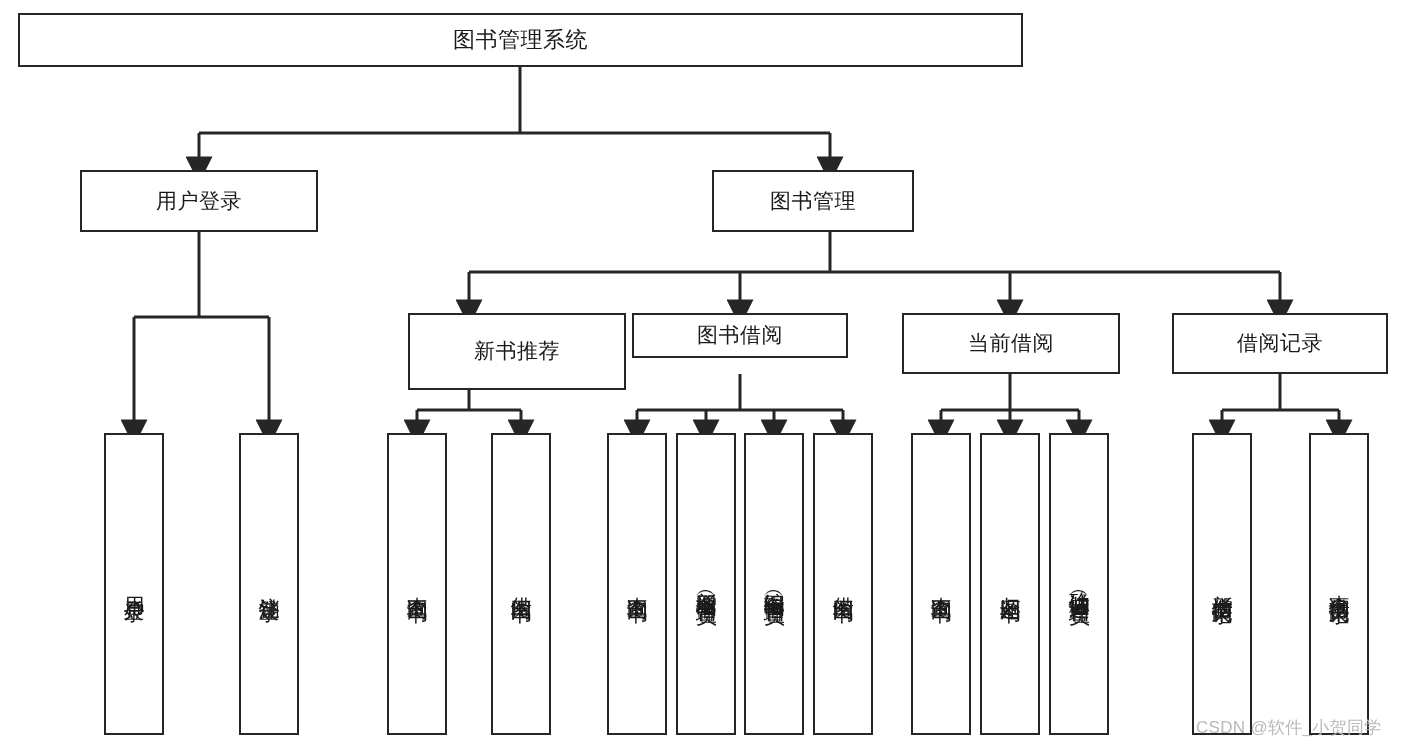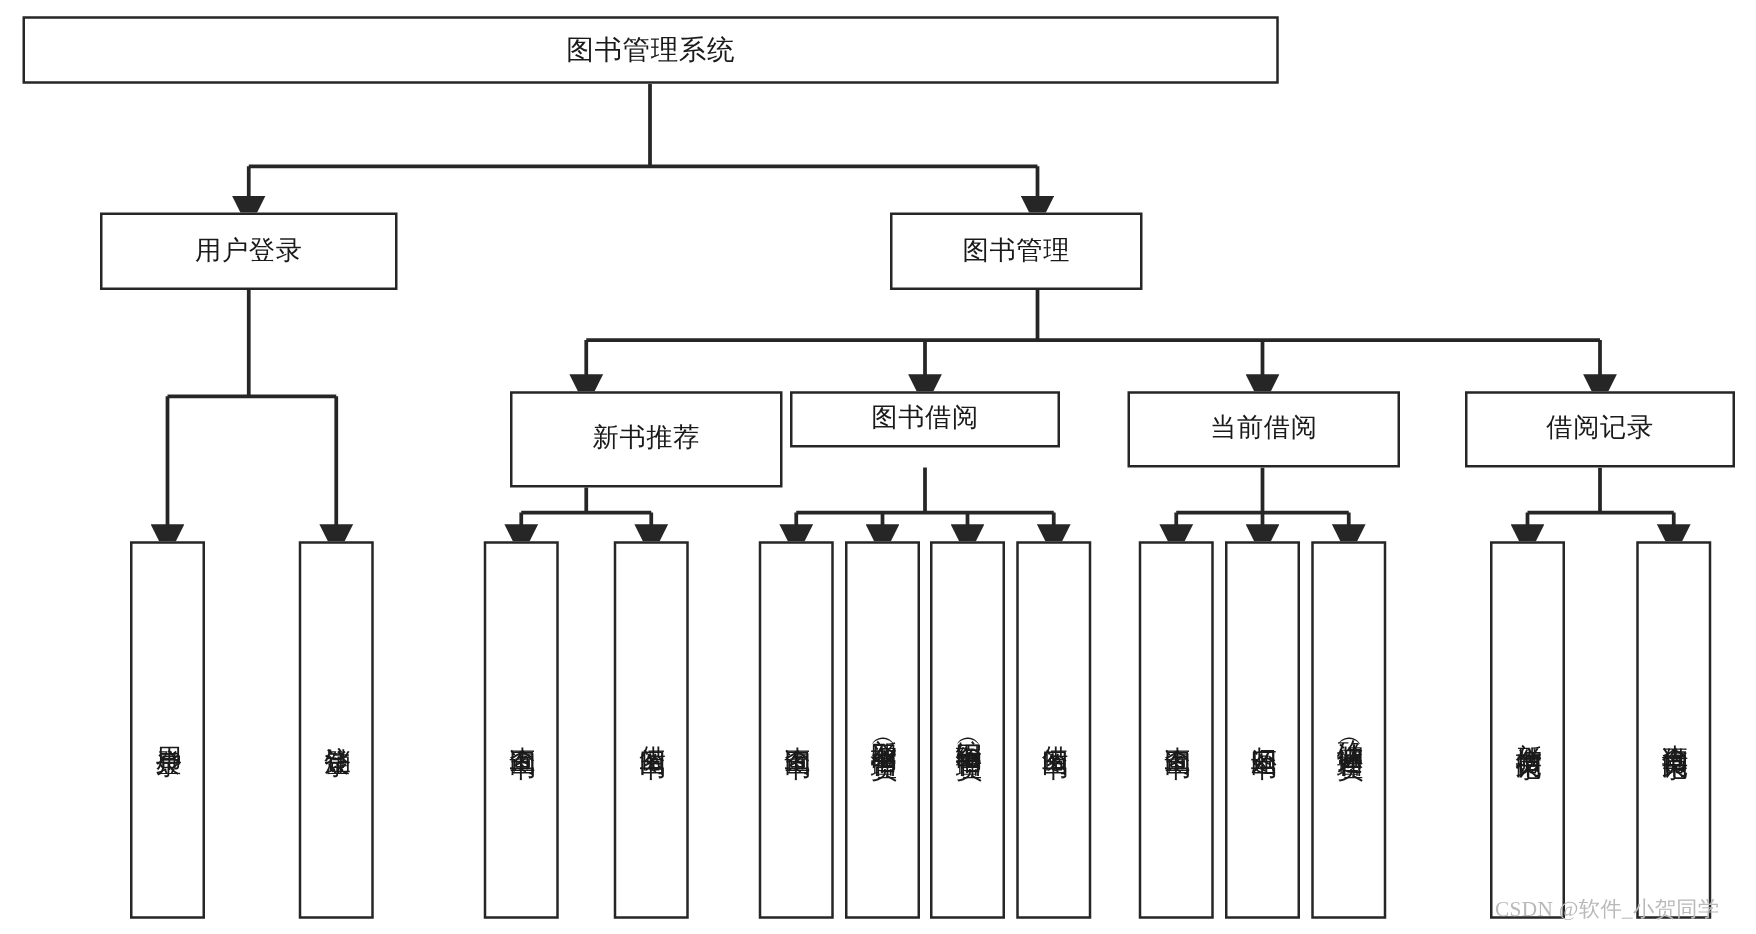--- a/index.html
+++ b/index.html
@@ -185,15 +185,15 @@
     <span class="label">确认归还（管理员）</span>
   </div>
 
   <div class="node vertical" style="left:1192px; top:433px; width:60px; height:302px;">
     <span class="label">新增借阅记录</span>
   </div>
   <div class="node vertical" style="left:1309px; top:433px; width:60px; height:302px;">
     <span class="label">查询借阅记录</span>
   </div>
 
-  <div class="watermark" style="left:1196px; top:716px;font-family:Liberation Serif, serif;">CSDN @软件_小贺同学</div>
+  <div class="watermark" style="left:1196px; top:716px;">CSDN @软件_小贺同学</div>
 
 </div>
 
 </body></html>

